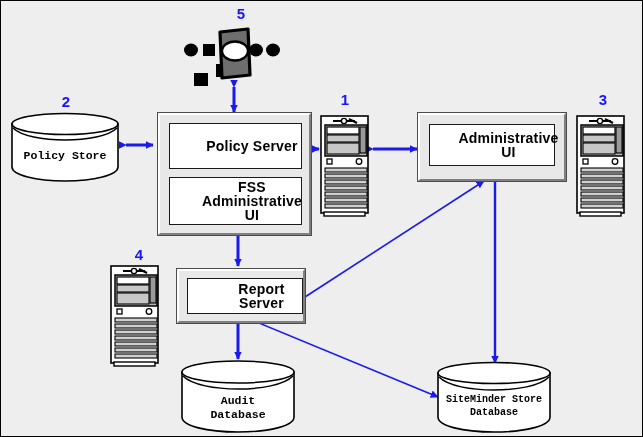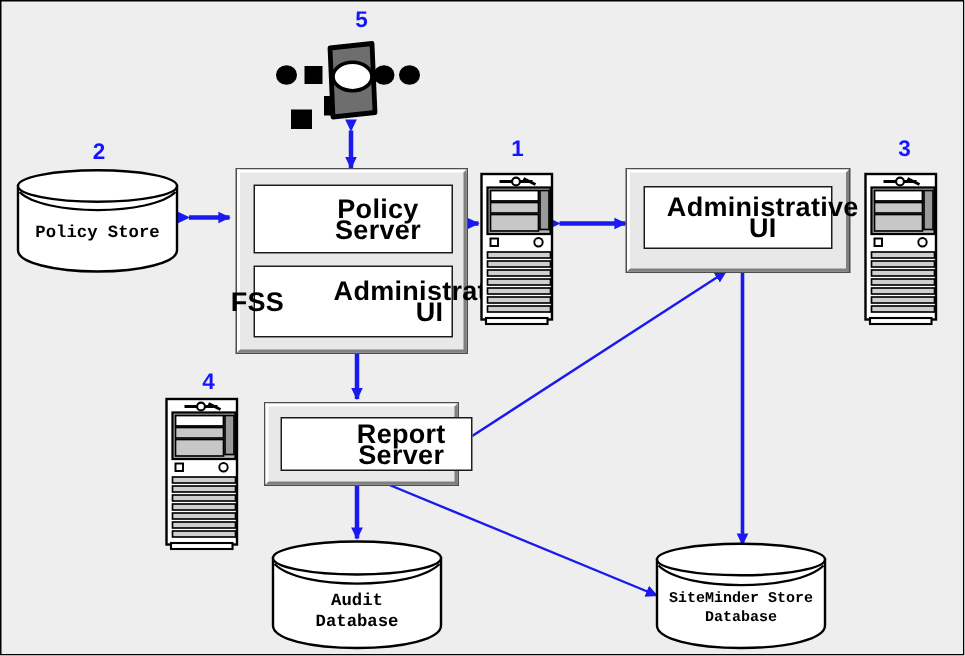--- a/index.html
+++ b/index.html
@@ -43,21 +43,21 @@
     border:1px solid #1a1a1a;
     box-sizing:border-box;
     display:flex;
     align-items:center;
     justify-content:center;
     text-align:center;
   }
   .innerbox span{
     color:#000000;
     font-weight:bold;
-    font-size:18px;
+    font-size:14px;
     line-height:14px;
     letter-spacing:.2px;
     font-family:"Liberation Sans",sans-serif;
     margin-left:33px;
   }
 
   
   .cyl{position:absolute;}
   .cyl svg{display:block;overflow:visible;}
   .cyl-label{
@@ -159,21 +159,21 @@
       <ellipse cx="56" cy="13" rx="53" ry="10.5" fill="#ffffff" stroke="#000" stroke-width="1.6"></ellipse>
       <path d="M4,17 C12,25 34,29 56,29 C78,29 100,25 108,17" fill="none" stroke="#000" stroke-width="1.5"></path>
     </svg>
     <div class="cyl-label" style="top:38px;">Policy Store</div>
   </div>
 
   <div class="outerbox" style="left:157px;top:112px;width:153px;height:122px;">
     <div class="innerbox" style="left:9px;top:8px;width:133px;height:46px;">
       <span>Policy Server</span>
     </div>
-    <div class="innerbox" style="left:9px;top:62px;width:133px;height:48px;flex-direction:row;">
+    <div class="innerbox" style="left:9px;top:62px;width:133px;height:48px;flex-direction:column;">
       <span>FSS</span>
       <span>Administrative UI</span>
     </div>
   </div>
 
   <div class="tower" style="left:318px;top:112px;width:54px;height:105px;">
     <svg width="54" height="105" viewBox="0 0 54 105" xmlns="http://www.w3.org/2000/svg">
       <rect x="2" y="3" width="47" height="97" fill="#ffffff" stroke="#000" stroke-width="1.6"></rect>
       <rect x="5" y="99" width="41" height="4" fill="#ffffff" stroke="#000" stroke-width="1.4"></rect>
 
@@ -254,21 +254,21 @@
         <rect x="6" y="67" width="42" height="4"></rect>
         <rect x="6" y="73" width="42" height="4"></rect>
         <rect x="6" y="79" width="42" height="4"></rect>
         <rect x="6" y="85" width="42" height="4"></rect>
         <rect x="6" y="91" width="42" height="4"></rect>
       </g>
     </svg>
   </div>
 
   <div class="outerbox" style="left:176px;top:268px;width:128px;height:54px;">
-    <div class="innerbox" style="left:8px;top:7px;width:128px;height:36px;">
+    <div class="innerbox" style="left:8px;top:7px;width:116px;height:36px;">
       <span>Report Server</span>
     </div>
   </div>
 
   <div class="cyl" style="left:178px;top:358px;width:118px;height:76px;">
     <svg width="118" height="76" viewBox="0 0 118 76" xmlns="http://www.w3.org/2000/svg">
       <path d="M3,13 L3,58 C3,67 28,73 59,73 C90,73 115,67 115,58 L115,13 z" fill="#ffffff" stroke="#000" stroke-width="1.6"></path>
       <ellipse cx="59" cy="13" rx="56" ry="11" fill="#ffffff" stroke="#000" stroke-width="1.6"></ellipse>
       <path d="M4,17 C13,26 36,30 59,30 C82,30 105,26 114,17" fill="none" stroke="#000" stroke-width="1.5"></path>
     </svg>

